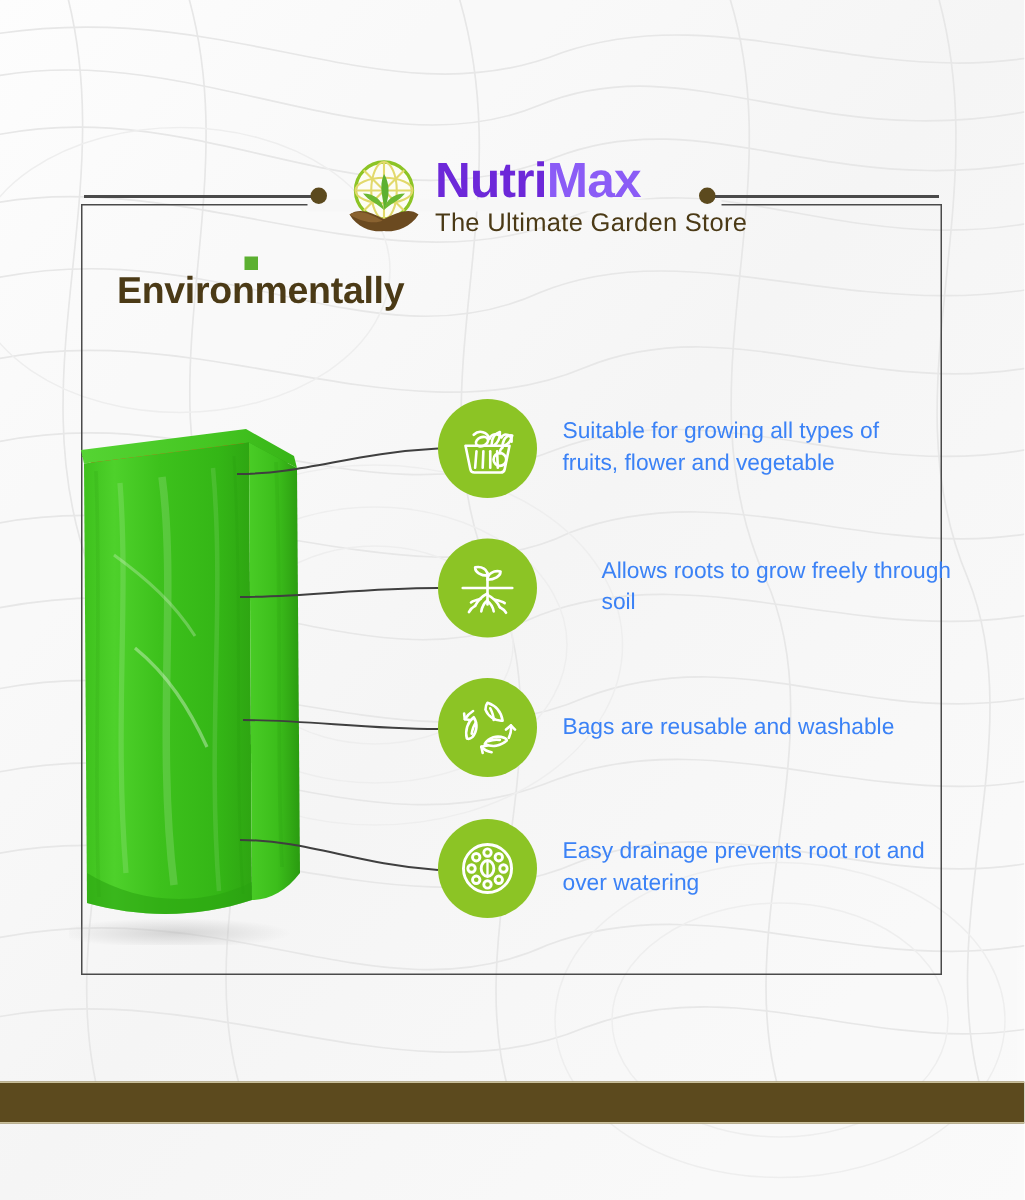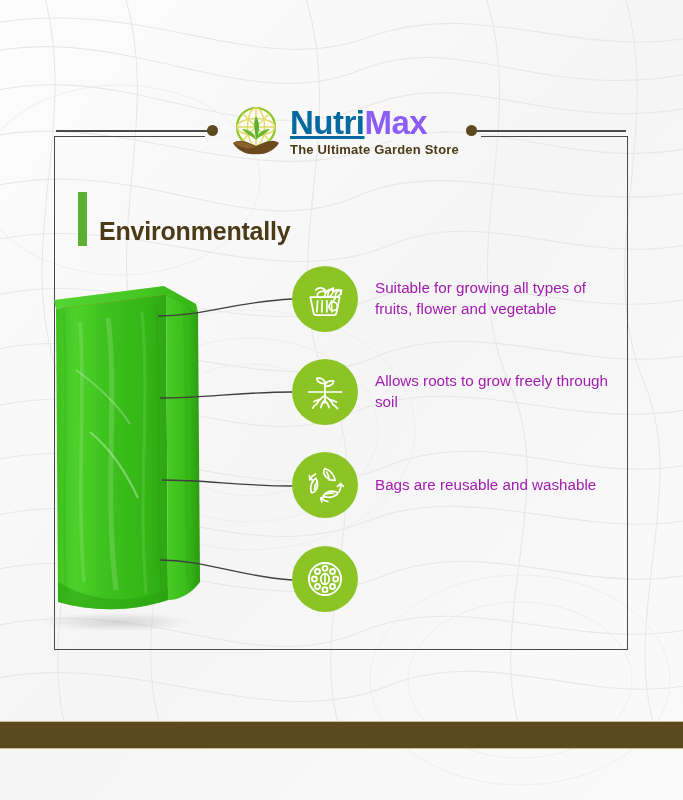--- a/index.html
+++ b/index.html
@@ -93,38 +93,39 @@
     flex-direction: column;
     justify-content: center;
   }
   .logo-wordmark {
     font-size: 33px;
     font-weight: bold;
     line-height: 1;
     letter-spacing: -0.5px;
     white-space: nowrap;
   }
-  .logo-nutri { color: #0369a1; text-decoration: underline; }
+  .logo-nutri { color: #6d28d9; }
   .logo-max   { color: #8b5cf6; }
   .logo-tagline {
-    font-size: 13px;
-    font-weight: bold;
+    font-size: 17px;
+    font-weight: normal;
     color: #4b3a16;
     letter-spacing: 0.2px;
     margin-top: 3px;
     white-space: nowrap;
   }
 
   
   #headline {
     position: absolute;
     left: 78px;
-    top: 192px;
+    top: 171px;
     display: flex;
-    align-items: flex-end;
+    align-items: center;
+    flex-direction: column;
   }
   #headline-bar {
     width: 9px;
     height: 54px;
     background: #5cb031;
     margin-right: 12px;
     flex: 0 0 9px;
   }
   #headline-text {
     font-size: 25px;
@@ -168,26 +169,26 @@
     background: #8cc425;
     display: flex;
     align-items: center;
     justify-content: center;
   }
   .feature-icon svg { display: block; }
   .feature-text {
     margin-left: 17px;
     font-size: 15.2px;
     line-height: 1.38;
-    color: #a21caf;
+    color: #3b82f6;
     max-width: 250px;
   }
 
   #feature-0 { top: 266px; }
-  #feature-1 { top: 359px; }
+  #feature-1 { top: 359px; gap: 26px; }
   #feature-2 { top: 452px; text-align: right; }
   #feature-3 { top: 546px; }
 
   
   #bottom-band {
     position: absolute;
     left: 0;
     top: 721px;
     width: 683px;
     height: 28px;
@@ -415,15 +416,16 @@
       <circle cx="24" cy="12.4" r="2.7"></circle>
       <circle cx="32.2" cy="15.8" r="2.7"></circle>
       <circle cx="35.6" cy="24" r="2.7"></circle>
       <circle cx="32.2" cy="32.2" r="2.7"></circle>
       <circle cx="24" cy="35.6" r="2.7"></circle>
       <circle cx="15.8" cy="32.2" r="2.7"></circle>
       <circle cx="12.4" cy="24" r="2.7"></circle>
       <circle cx="15.8" cy="15.8" r="2.7"></circle>
     </svg>
   </div>
+  <div class="feature-text">Easy drainage prevents root rot and over watering</div>
 </div>
 
 <div id="bottom-band"></div>
 
 </body></html>

